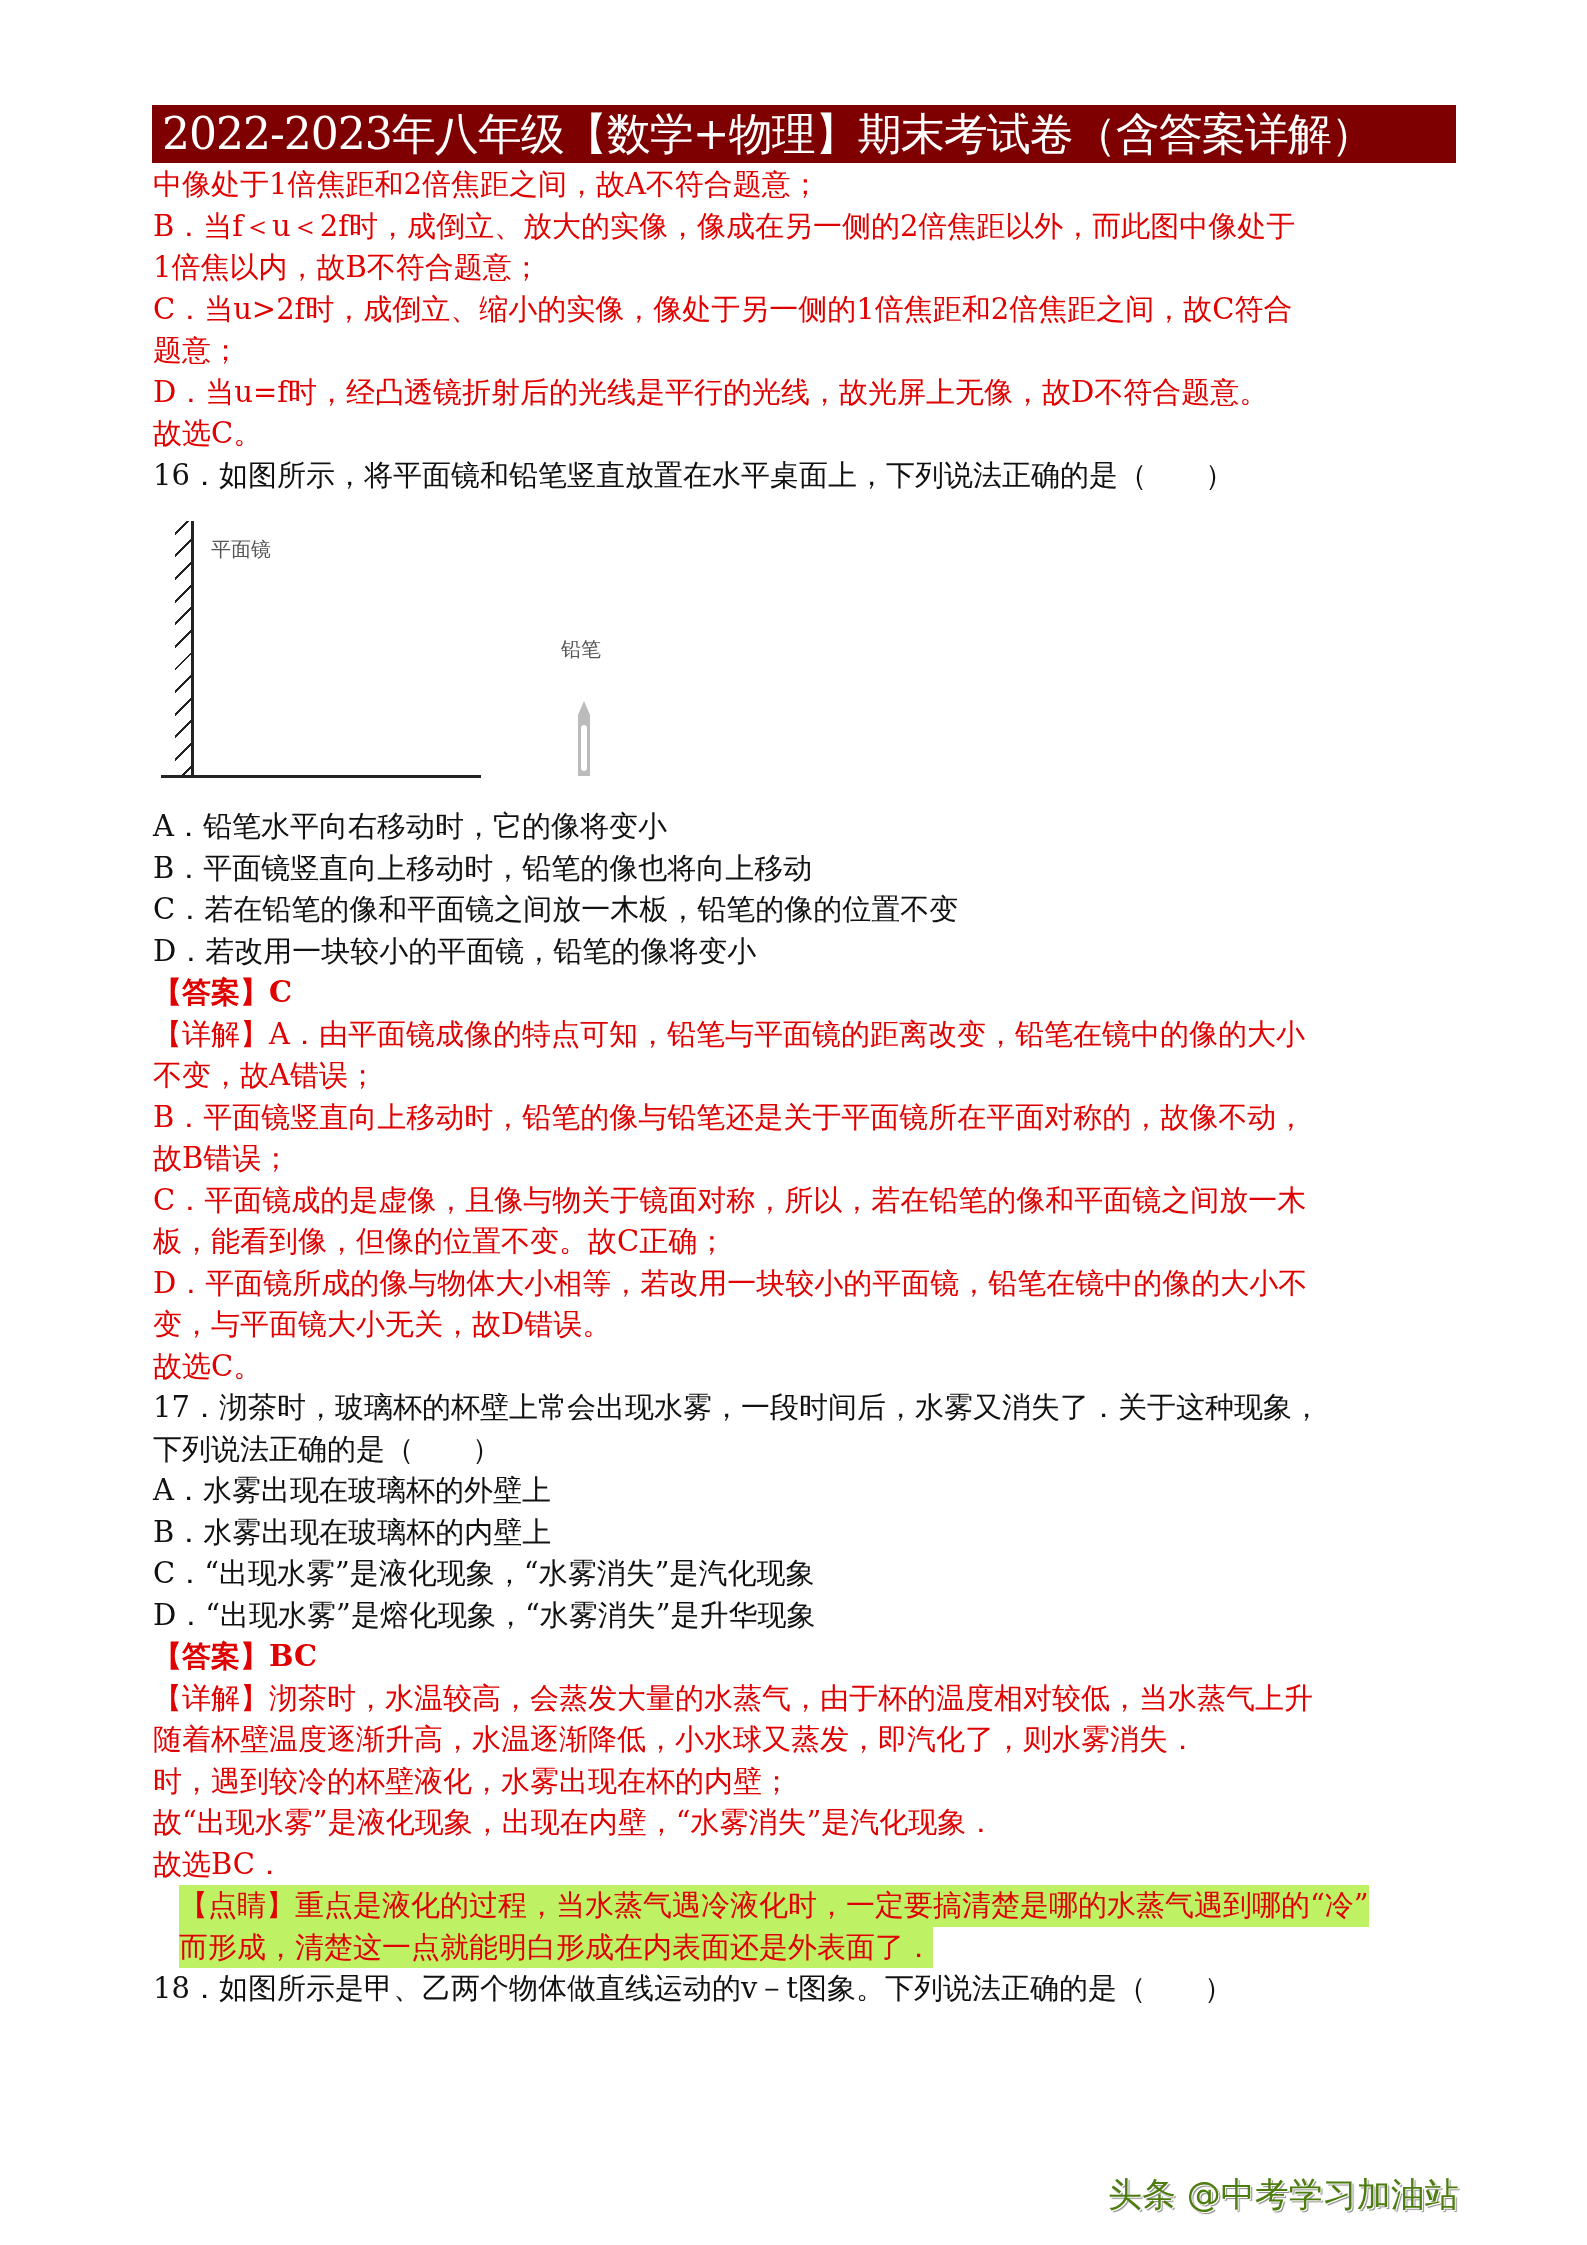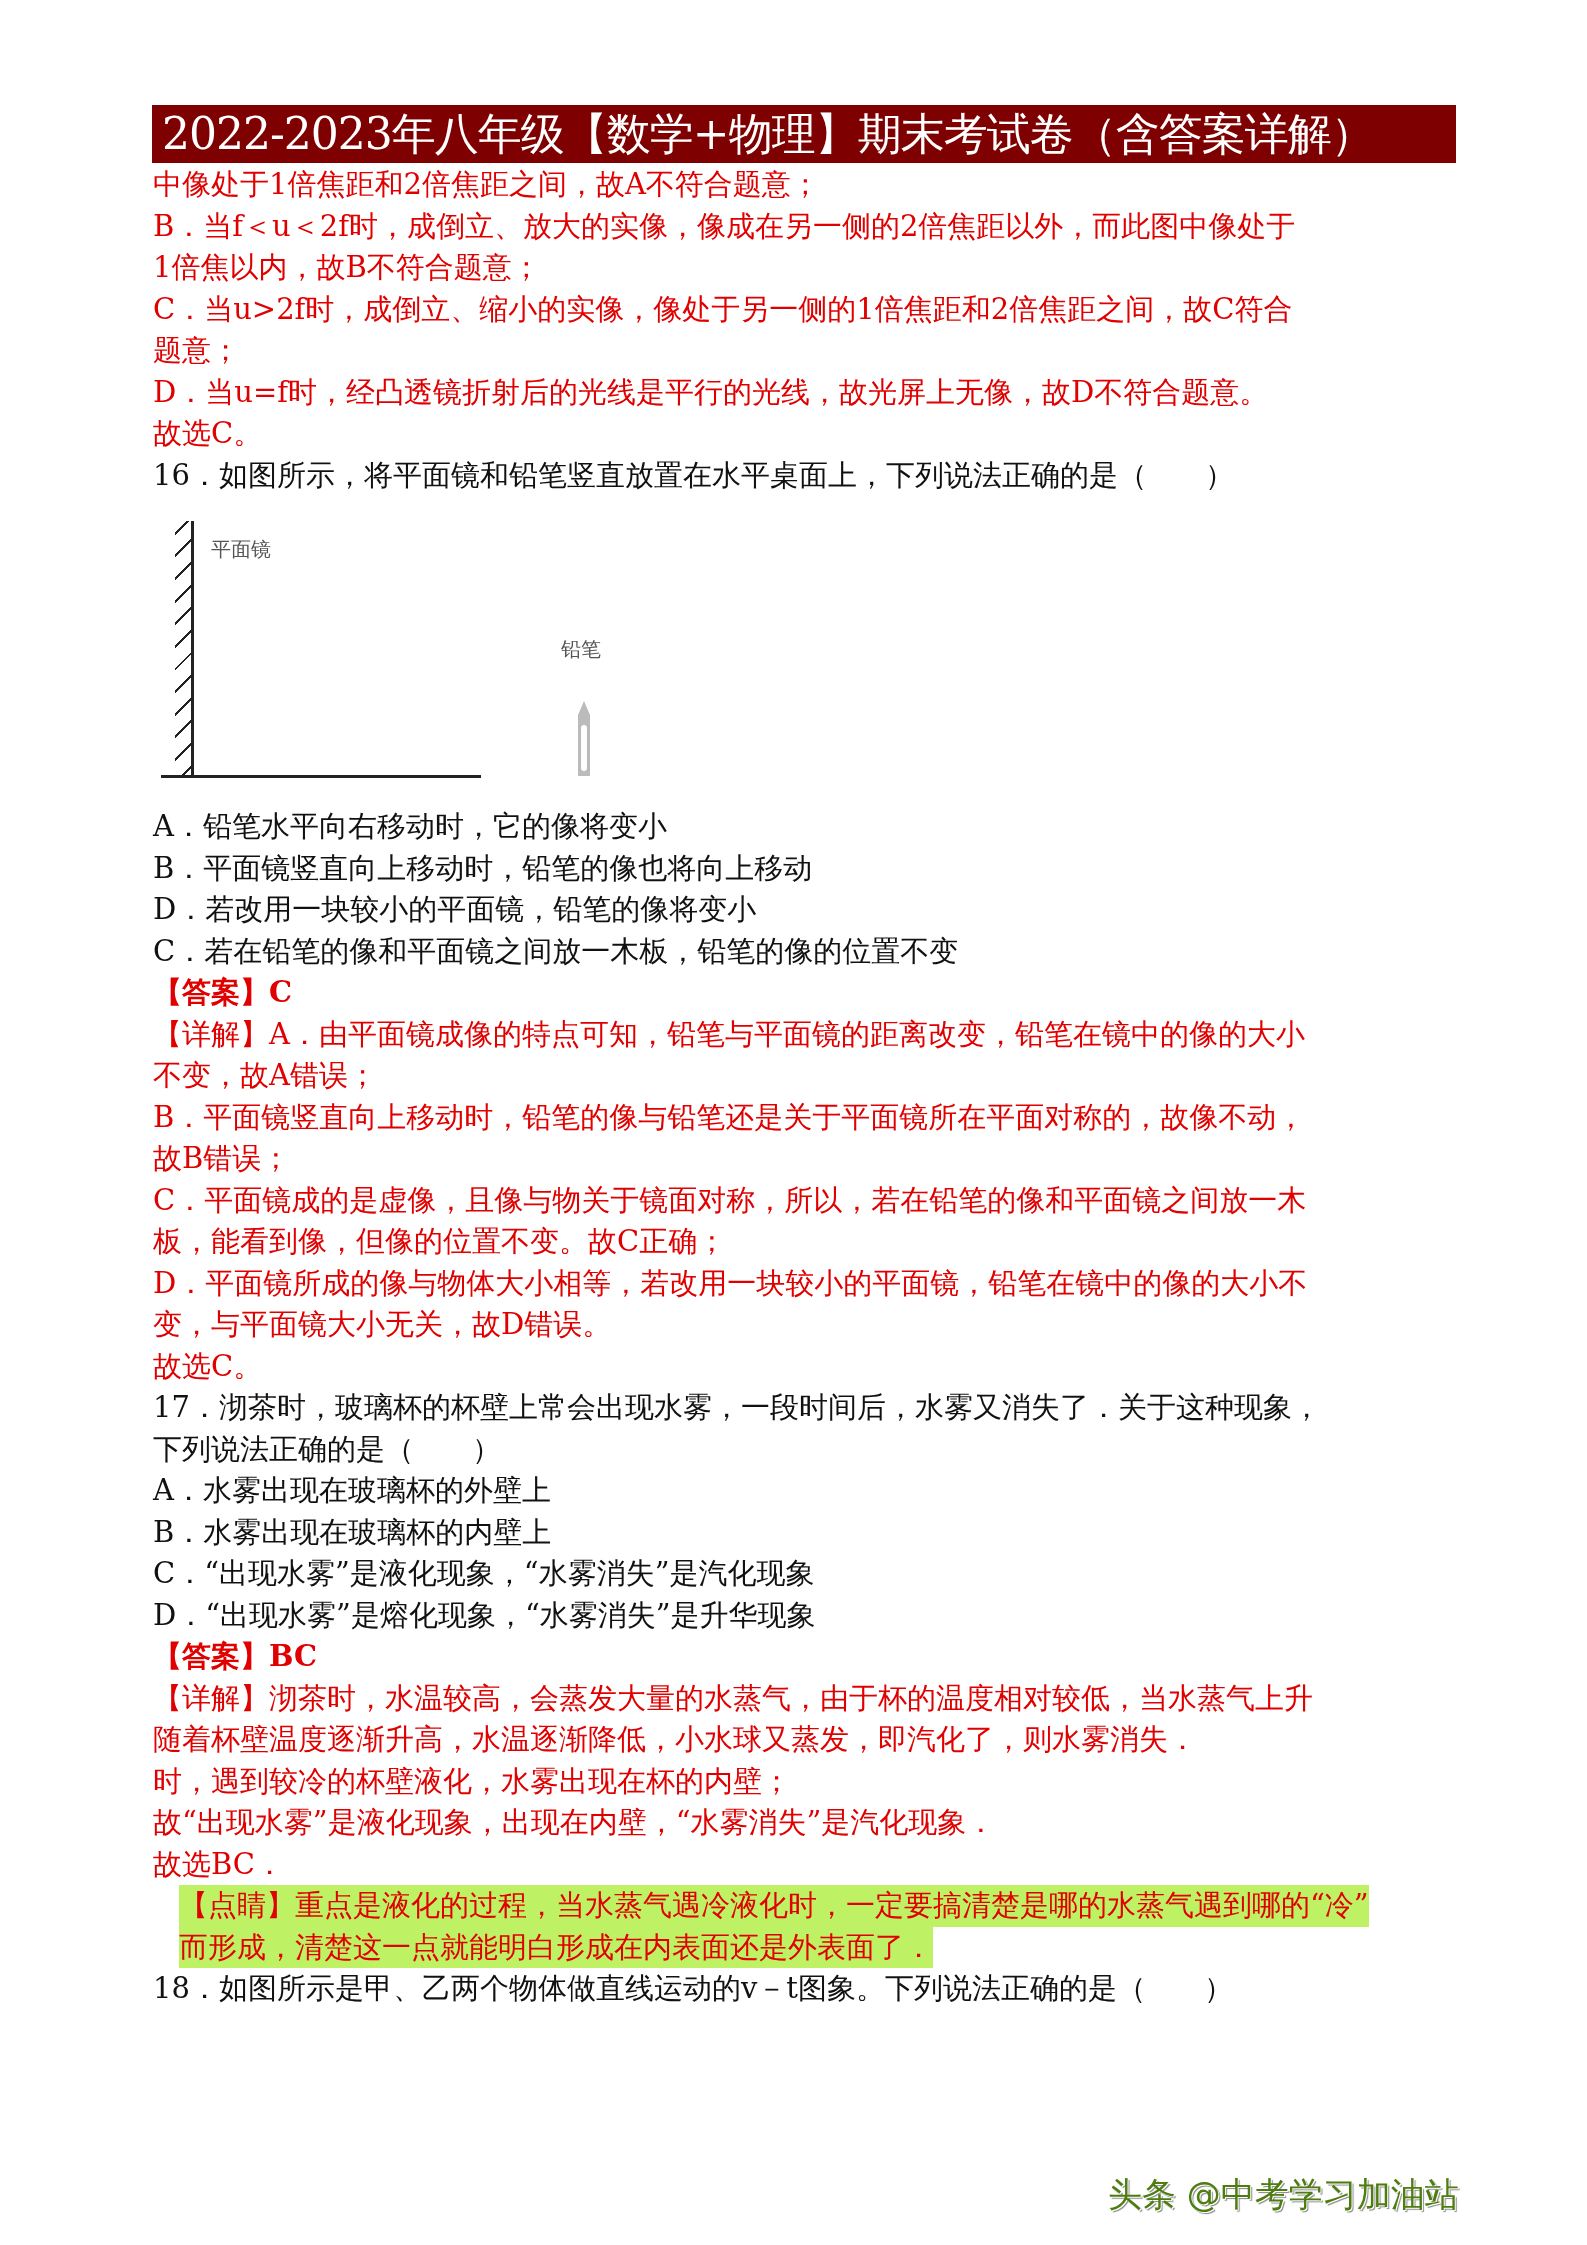--- a/index.html
+++ b/index.html
@@ -54,22 +54,22 @@
       <span class="fig-label" style="left:58px; top:40px;">平面镜</span>
       <span class="fig-label" style="left:408px; top:140px;">铅笔</span>
       <div class="pencil">
         <div class="pencil-tip"></div>
         <div class="pencil-body"></div>
         <div class="pencil-core"></div>
       </div>
     </div>
     <p class="line black">A．铅笔水平向右移动时，它的像将变小</p>
     <p class="line black">B．平面镜竖直向上移动时，铅笔的像也将向上移动</p>
+    <p class="line black">C．若在铅笔的像和平面镜之间放一木板，铅笔的像的位置不变</p>
     <p class="line black">D．若改用一块较小的平面镜，铅笔的像将变小</p>
-    <p class="line black">C．若在铅笔的像和平面镜之间放一木板，铅笔的像的位置不变</p>
     <p class="line red bold">【答案】C</p>
     <p class="line red">【详解】A．由平面镜成像的特点可知，铅笔与平面镜的距离改变，铅笔在镜中的像的大小</p>
     <p class="line red">不变，故A错误；</p>
     <p class="line red">B．平面镜竖直向上移动时，铅笔的像与铅笔还是关于平面镜所在平面对称的，故像不动，</p>
     <p class="line red">故B错误；</p>
     <p class="line red">C．平面镜成的是虚像，且像与物关于镜面对称，所以，若在铅笔的像和平面镜之间放一木</p>
     <p class="line red">板，能看到像，但像的位置不变。故C正确；</p>
     <p class="line red">D．平面镜所成的像与物体大小相等，若改用一块较小的平面镜，铅笔在镜中的像的大小不</p>
     <p class="line red">变，与平面镜大小无关，故D错误。</p>
     <p class="line red">故选C。</p>

